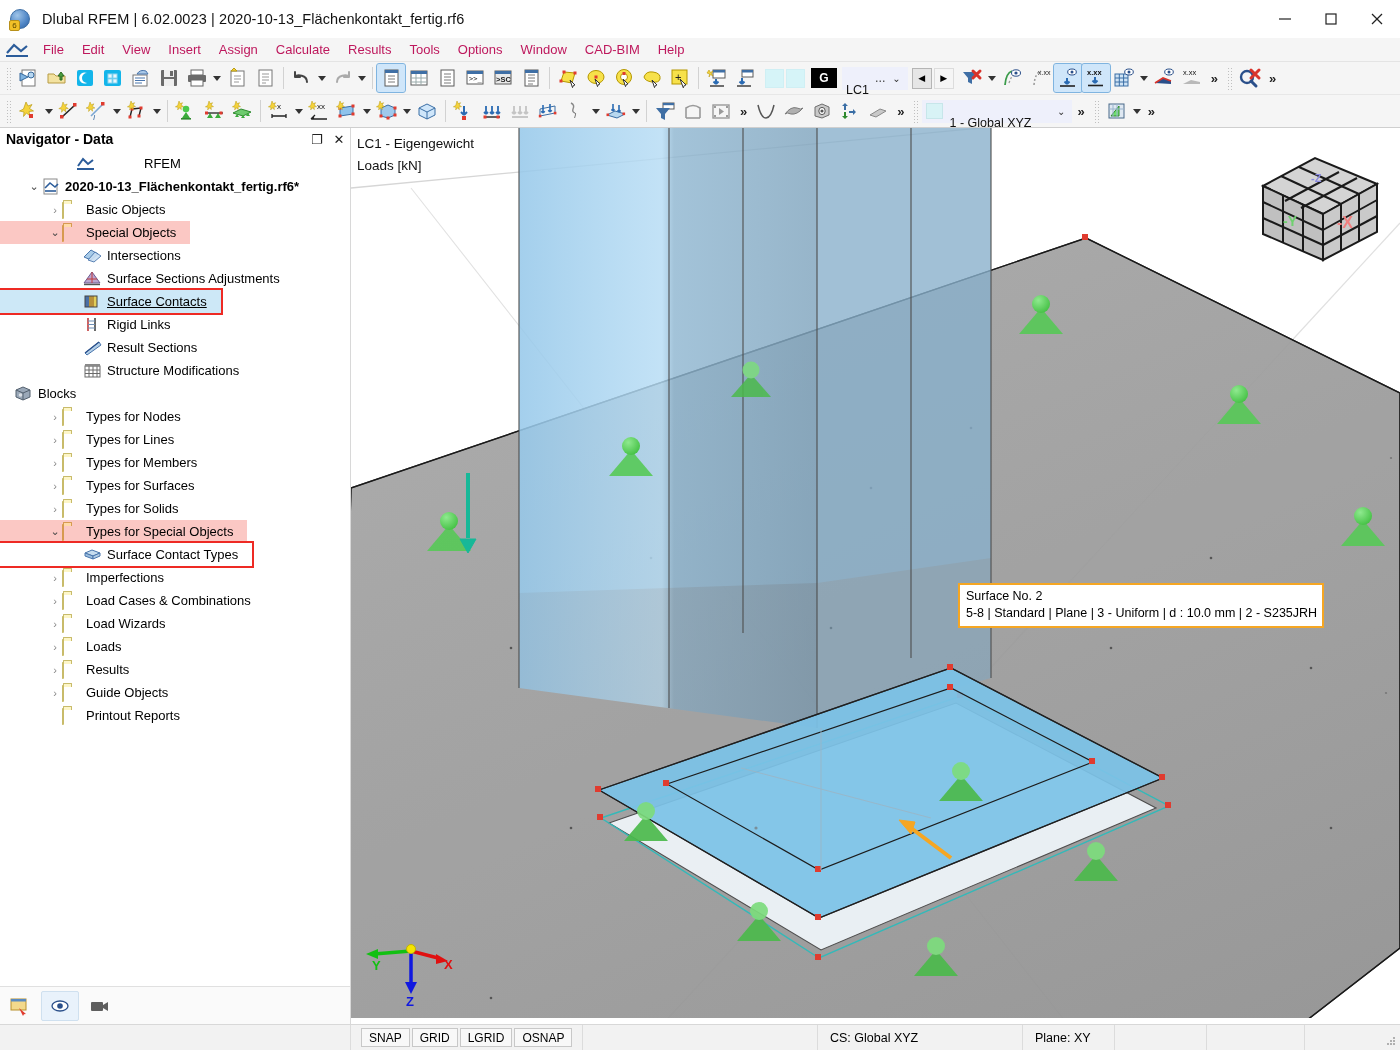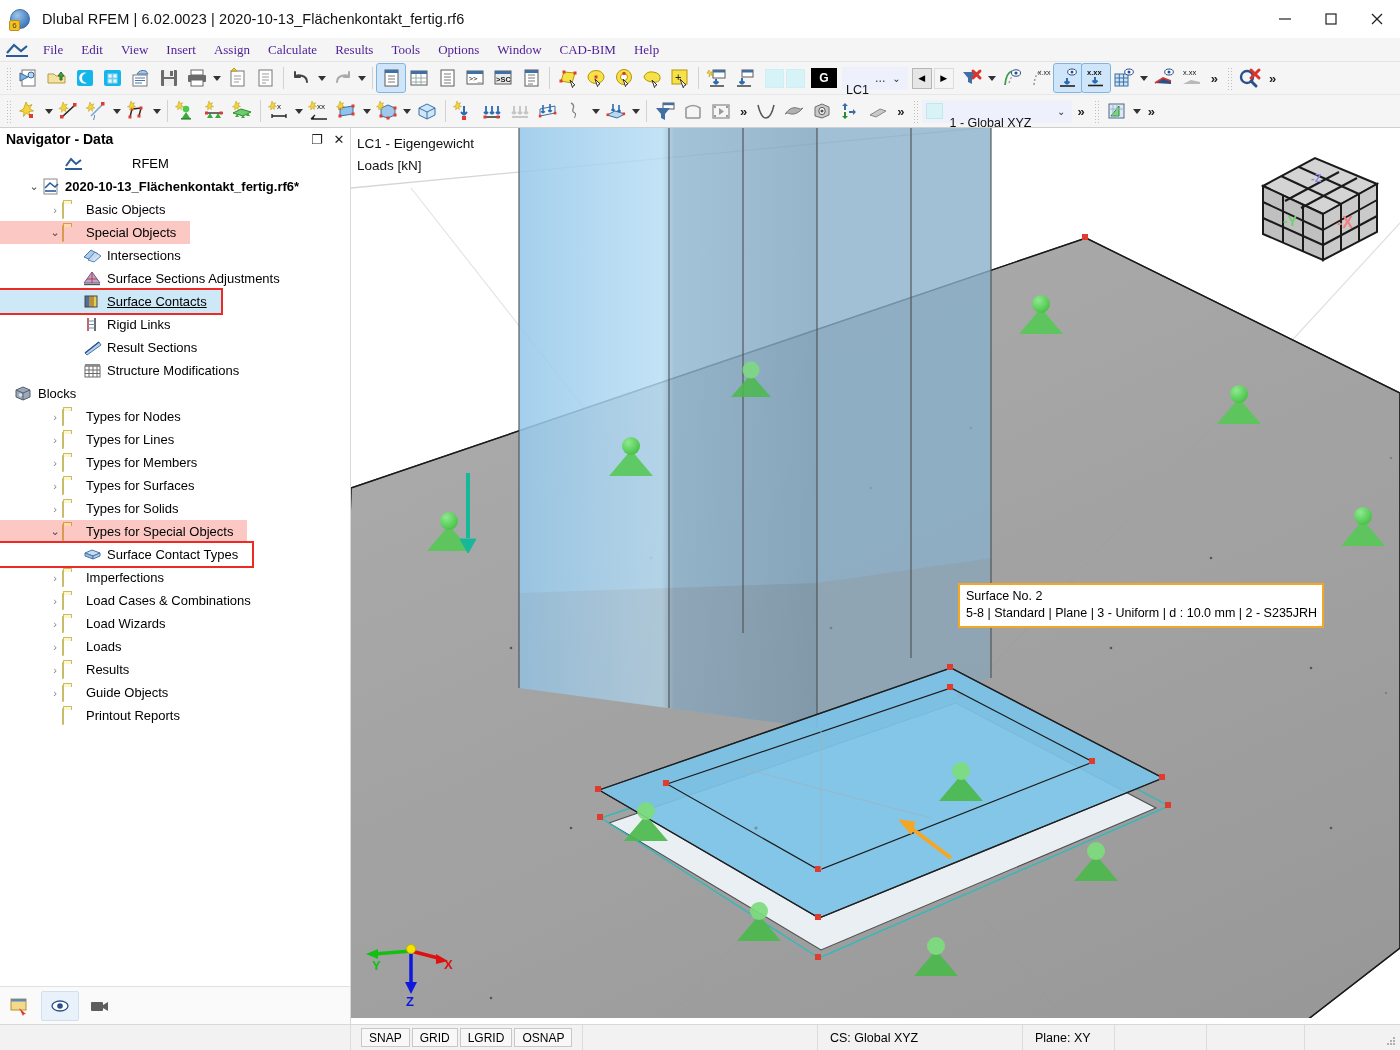--- a/index.html
+++ b/index.html
@@ -34,21 +34,21 @@
   .win-btn { width:46px; height:38px; display:flex; align-items:center; justify-content:center; }
   .win-btn svg { display:block; }
 
   
   .menubar {
     height: 24px; min-height:24px; background:#f5f5f5; display:flex; align-items:center;
     border-bottom:1px solid #e4e4e4;
   }
   .menu-logo { width:26px; height:20px; margin-left:4px; margin-right:4px; position:relative; }
   .menu-items { display:flex; align-items:center; }
-  .menu-item { padding: 2px 9px; font-size:13px; color:#4c1d95; cursor:default;font-family:Liberation Serif, serif; }
+  .menu-item { padding: 2px 9px; font-size:13px; color:#be185d; cursor:default; }
 
   
   .toolbar {
     height: 33px; min-height:33px; background:#f5f5f5; display:flex; align-items:center;
     border-bottom:1px solid #e7e7e7; padding-left:2px; overflow:hidden;
   }
   .toolbar.row2 { border-bottom:1px solid #cfcfcf; }
   .tb-grip { width:7px; height:24px; margin:0 3px;
     background-image: radial-gradient(#b9b9b9 1px, transparent 1px);
     background-size: 3px 3px; background-position: 1px 1px; opacity:.9; }
@@ -740,21 +740,21 @@
 
   <div class="main">
 
     <div class="navigator">
       <div class="nav-header">
         <div class="nav-title">Navigator - Data</div>
         <div class="nav-hbtn">❐</div>
         <div class="nav-hbtn">✕</div>
       </div>
       <div class="nav-tree" id="nav-tree">
-          <div class="tr" style="padding-left: 6px; gap: 44px;">
+          <div class="tr" style="padding-left: 18px; gap: 44px;">
             <span class="arrow"></span>
             <span class="ico"><svg width="19" height="17" viewBox="0 0 19 17">
                 <path d="M2 11 L7 4 L12 9 L17 5" stroke="#2b5c9a" stroke-width="2" fill="none"></path>
                 <line x1="1" y1="14" x2="18" y2="14" stroke="#2b5c9a" stroke-width="2"></line>
               </svg></span>
             <span class="lbl">RFEM</span>
           </div>
           <div class="tr bold" style="padding-left: 27px;">
             <span class="arrow open">⌄</span>
             <span class="ico"><svg width="19" height="17" viewBox="0 0 19 17">

